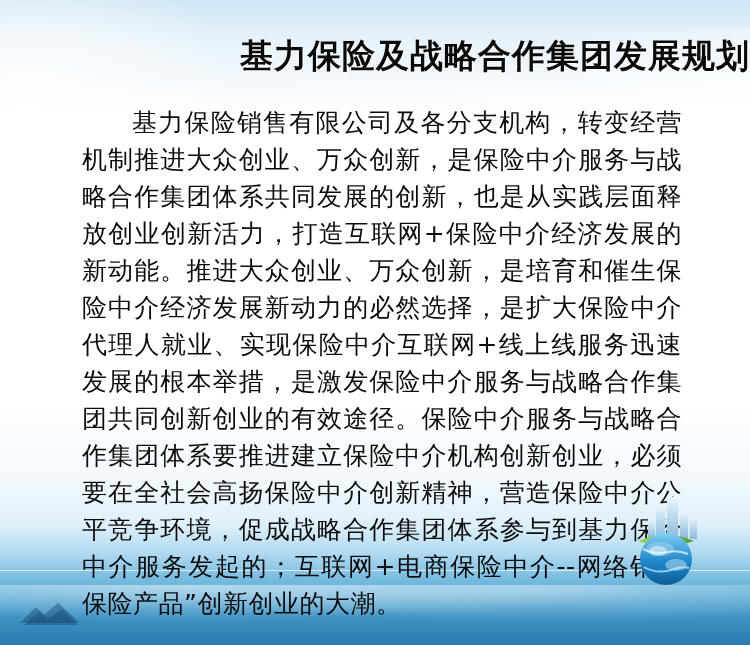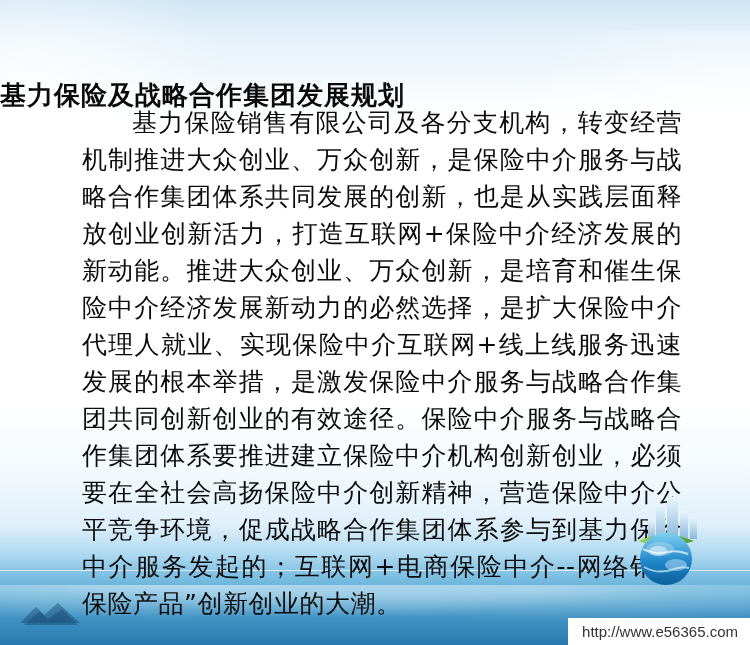--- a/index.html
+++ b/index.html
@@ -89,29 +89,28 @@
     background: radial-gradient(ellipse at 25% 0%, rgba(255,255,255,0.45) 0%, rgba(255,255,255,0) 60%),
                 radial-gradient(ellipse at 70% 10%, rgba(255,255,255,0.35) 0%, rgba(255,255,255,0) 60%);
     pointer-events: none;
   }
 
   .title {
     position: absolute;
     top: 34px;
     left: 0;
     width: 750px;
-    text-align: left;
+    text-align: right;
     font-family: "DejaVu Sans", "Liberation Sans", sans-serif;
     font-weight: bold;
-    font-size: 26px;
+    font-size: 33px;
     letter-spacing: 1px;
     color: #0a0a0a;
     text-shadow: 1px 1px 0 rgba(255,255,255,0.9);
     z-index: 5;
-    margin-top: 44px;
   }
 
   .body-text {
     position: absolute;
     top: 104px;
     left: 82px;
     width: 600px;
     font-family: "DejaVu Sans", "Liberation Sans", sans-serif;
     font-size: 25px;
     line-height: 37px;
@@ -209,15 +208,14 @@
     </svg>
   </div>
 
   <div class="corner-mark">
     <svg width="64" height="26" viewBox="0 0 64 26">
       <path d="M2 22 L18 6 L26 14 L40 2 L62 22 Z" fill="#15446b" opacity="0.55"></path>
       <path d="M6 24 L22 10 L30 18 L44 8 L60 24 Z" fill="#0d3656" opacity="0.45"></path>
     </svg>
   </div>
 
-  <div class="watermark">http://www.e56365.com</div>
 
 </div>
 
 </body></html>

